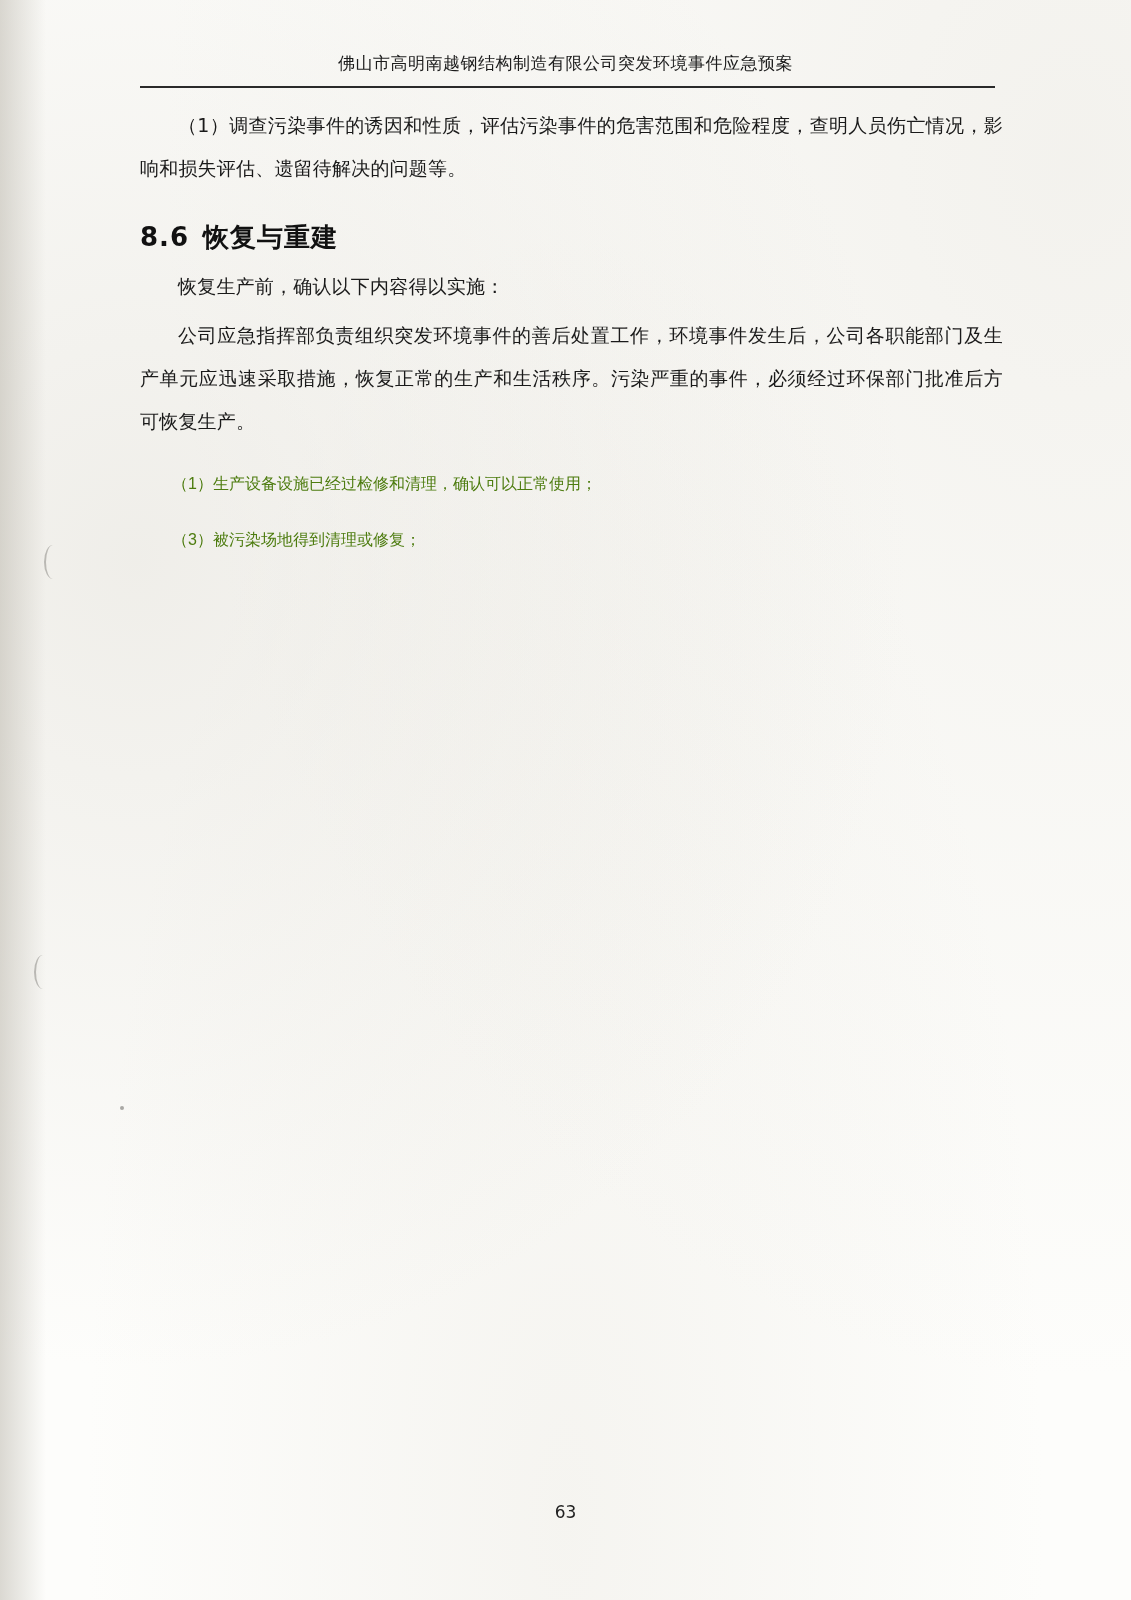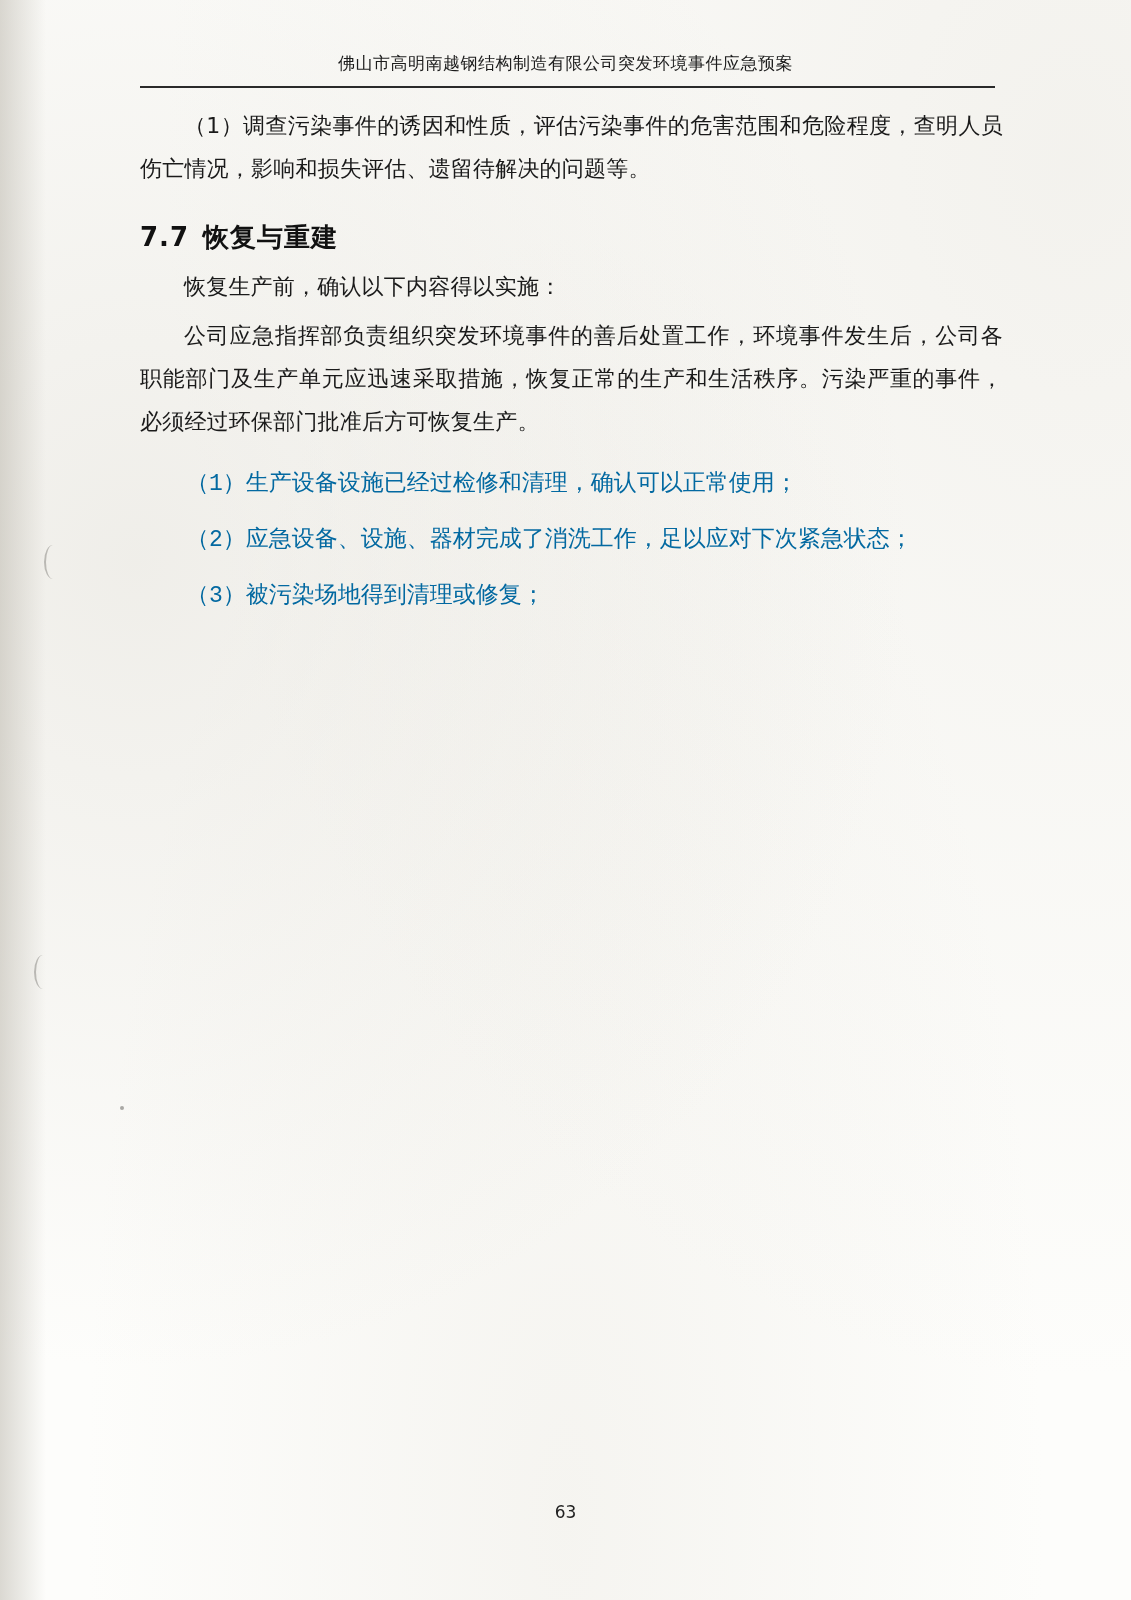--- a/index.html
+++ b/index.html
@@ -59,46 +59,46 @@
   }
   .content {
     position: absolute;
     left: 140px;
     right: 128px;
     top: 104px;
   }
   p.body-text {
     margin: 0 0 6px 0;
     font-family: "DejaVu Sans", sans-serif;
-    font-size: 22px;
+    font-size: 19px;
     line-height: 43px;
     color: #1a1a1a;
     text-align: justify;
     text-justify: inter-character;
     text-indent: 2em;
     letter-spacing: 0.2px;
   }
   h2.section-heading {
     margin: 30px 0 10px 0;
     font-family: "DejaVu Sans", sans-serif;
     font-size: 26px;
     font-weight: bold;
     color: #111111;
     letter-spacing: 1px;
   }
   h2.section-heading .num {
     margin-right: 14px;
   }
   .list-item {
     margin: 0 0 14px 0;
-    font-size: 23px;
+    font-size: 16px;
     line-height: 42px;
-    color: #0369a1;
+    color: #4d7c0f;
     text-indent: 2em;
-    font-family: Liberation Mono, monospace;
+    font-family: Liberation Sans, sans-serif;
   }
   .spacer-block {
     height: 14px;
   }
   .page-number {
     position: absolute;
     left: 0;
     right: 0;
     bottom: 78px;
     text-align: center;
@@ -137,27 +137,26 @@
 
   <div class="header">
     <span class="header-title">佛山市高明南越钢结构制造有限公司突发环境事件应急预案</span>
   </div>
   <div class="header-rule"></div>
 
   <div class="content">
     <p class="body-text">（1）调查污染事件的诱因和性质，评估污染事件的危害范围和危险程度，查明人员伤亡情况，影响和损失评估、遗留待解决的问题等。</p>
 
     <h2 class="section-heading">
-      <span class="num">7.7</span><span>恢复与重建</span>
+      <span class="num">8.6</span><span>恢复与重建</span>
     </h2>
 
     <p class="body-text">恢复生产前，确认以下内容得以实施：</p>
     <p class="body-text">公司应急指挥部负责组织突发环境事件的善后处置工作，环境事件发生后，公司各职能部门及生产单元应迅速采取措施，恢复正常的生产和生活秩序。污染严重的事件，必须经过环保部门批准后方可恢复生产。</p>
 
     <div class="spacer-block"></div>
 
     <p class="list-item">（1）生产设备设施已经过检修和清理，确认可以正常使用；</p>
-    <p class="list-item">（2）应急设备、设施、器材完成了消洗工作，足以应对下次紧急状态；</p>
     <p class="list-item">（3）被污染场地得到清理或修复；</p>
   </div>
 
   <div class="page-number">63</div>
 </div>
 
 </body></html>

